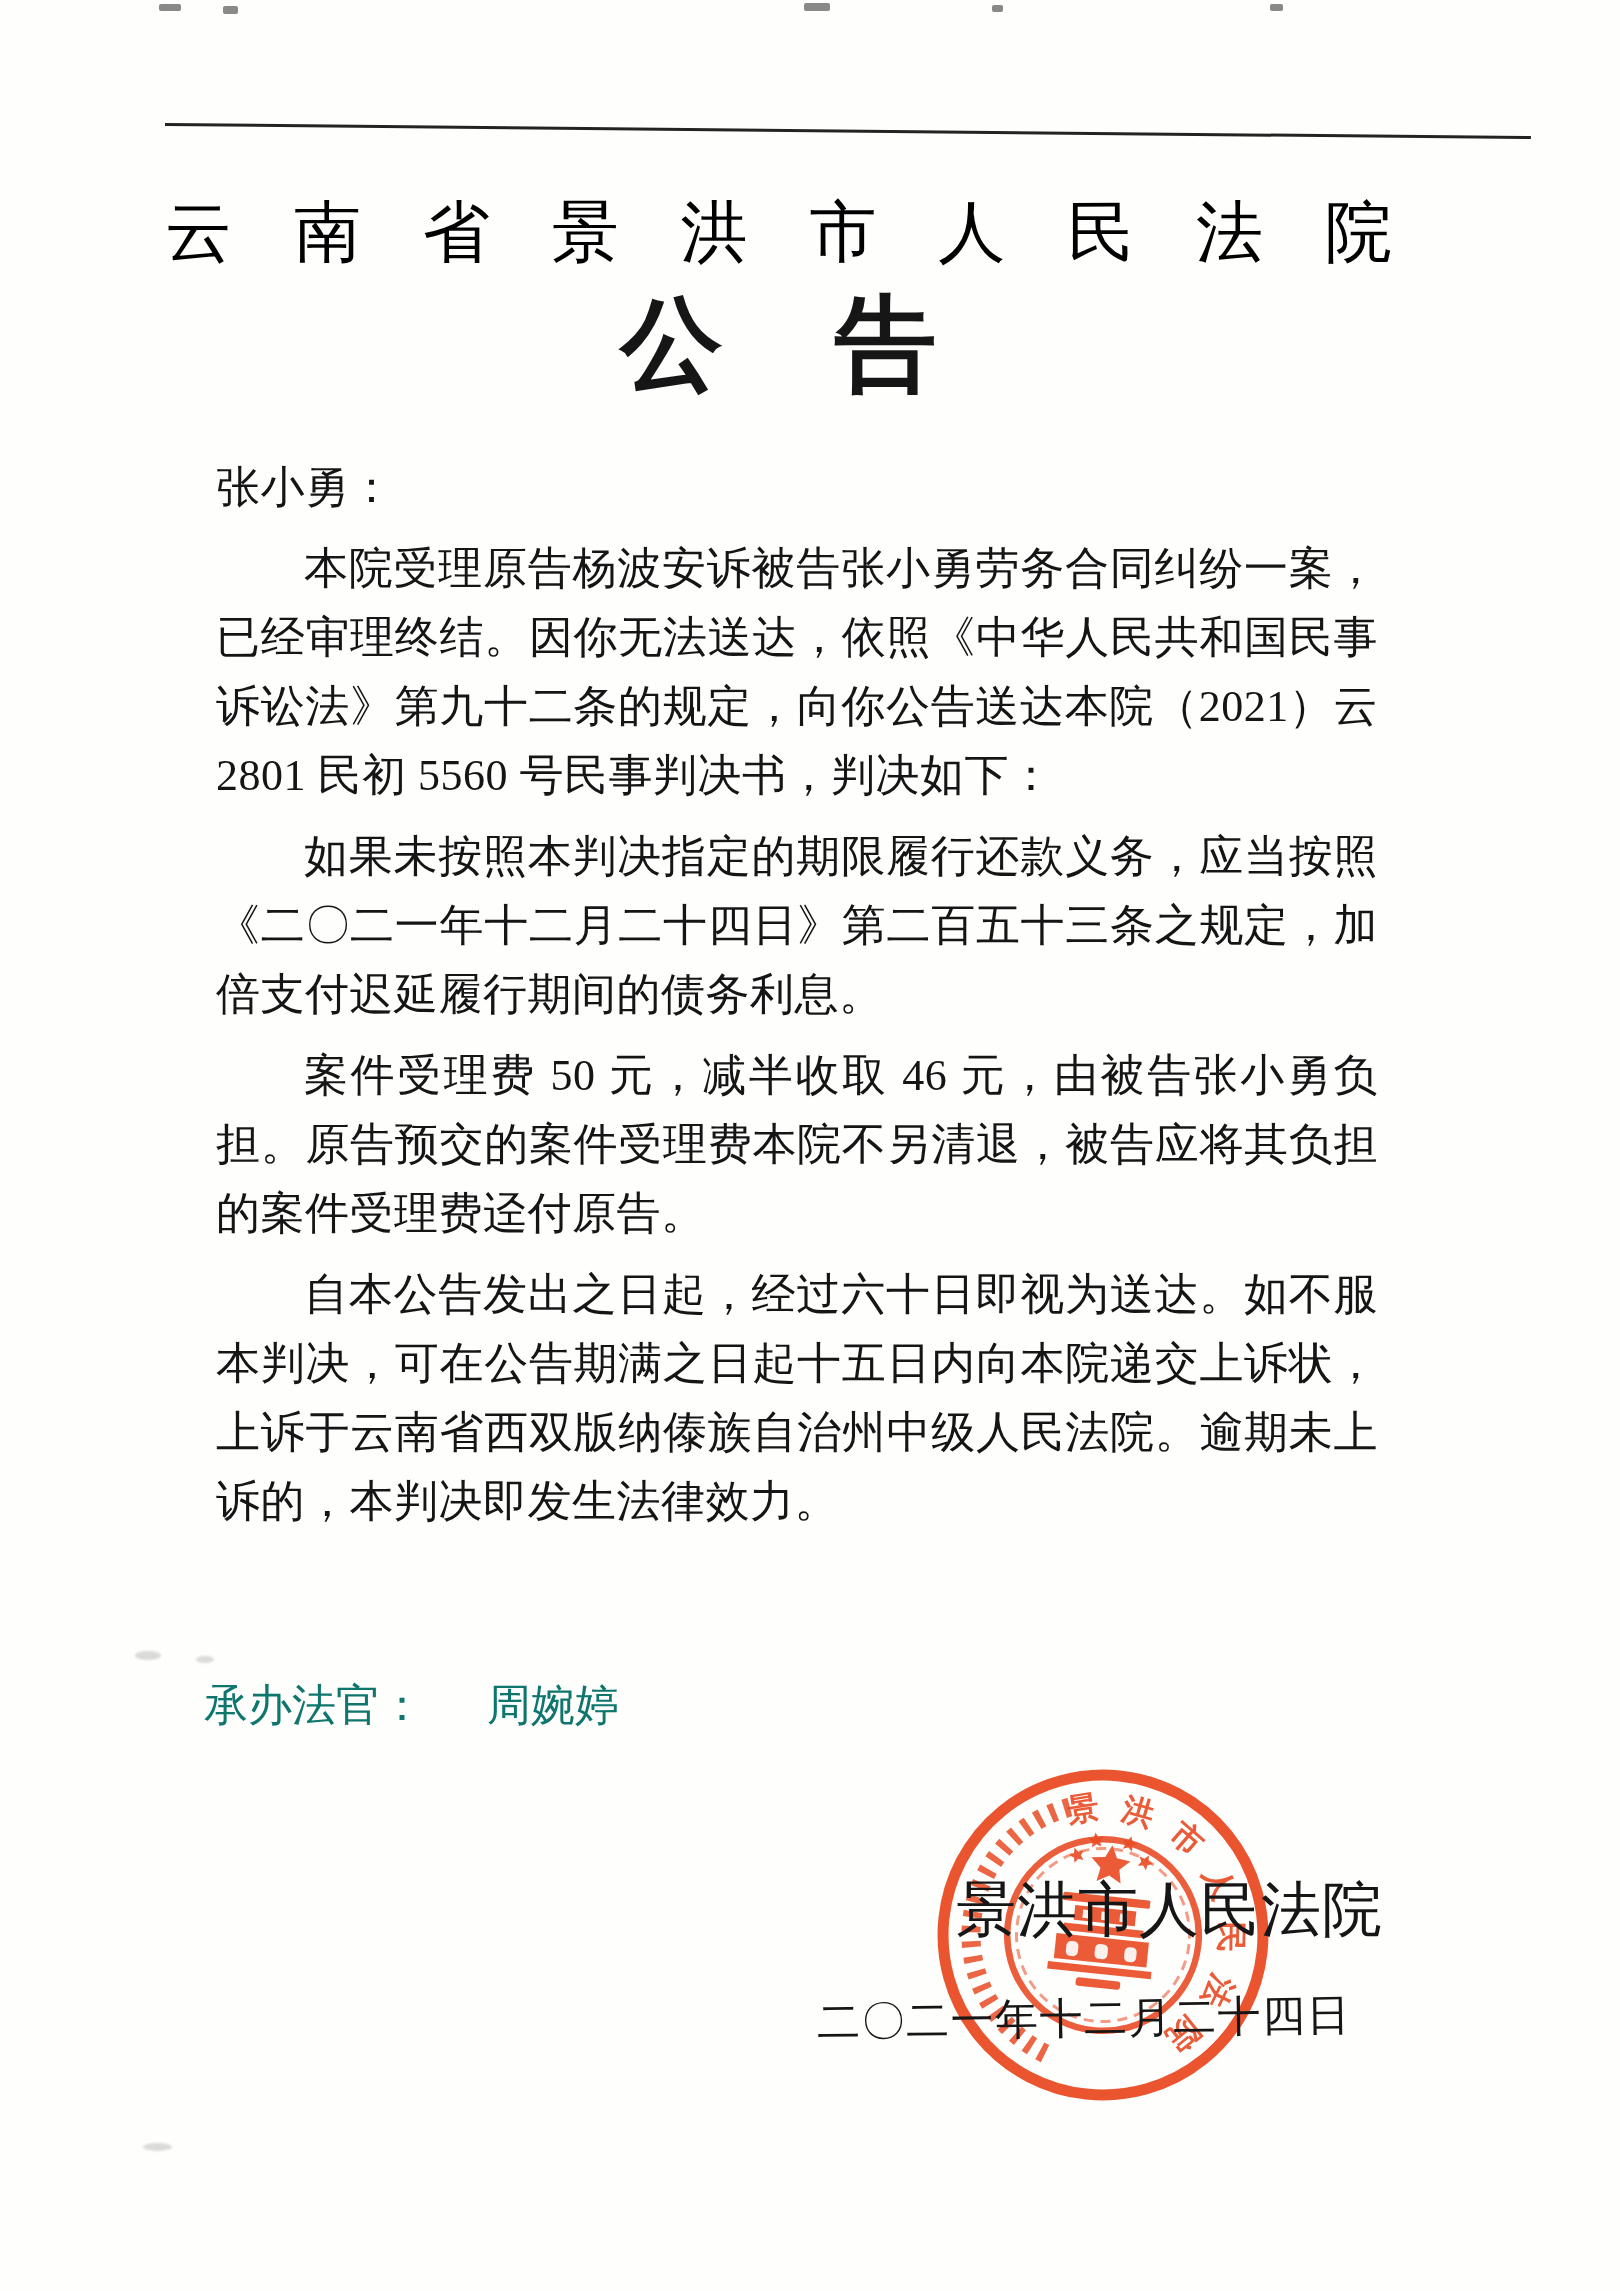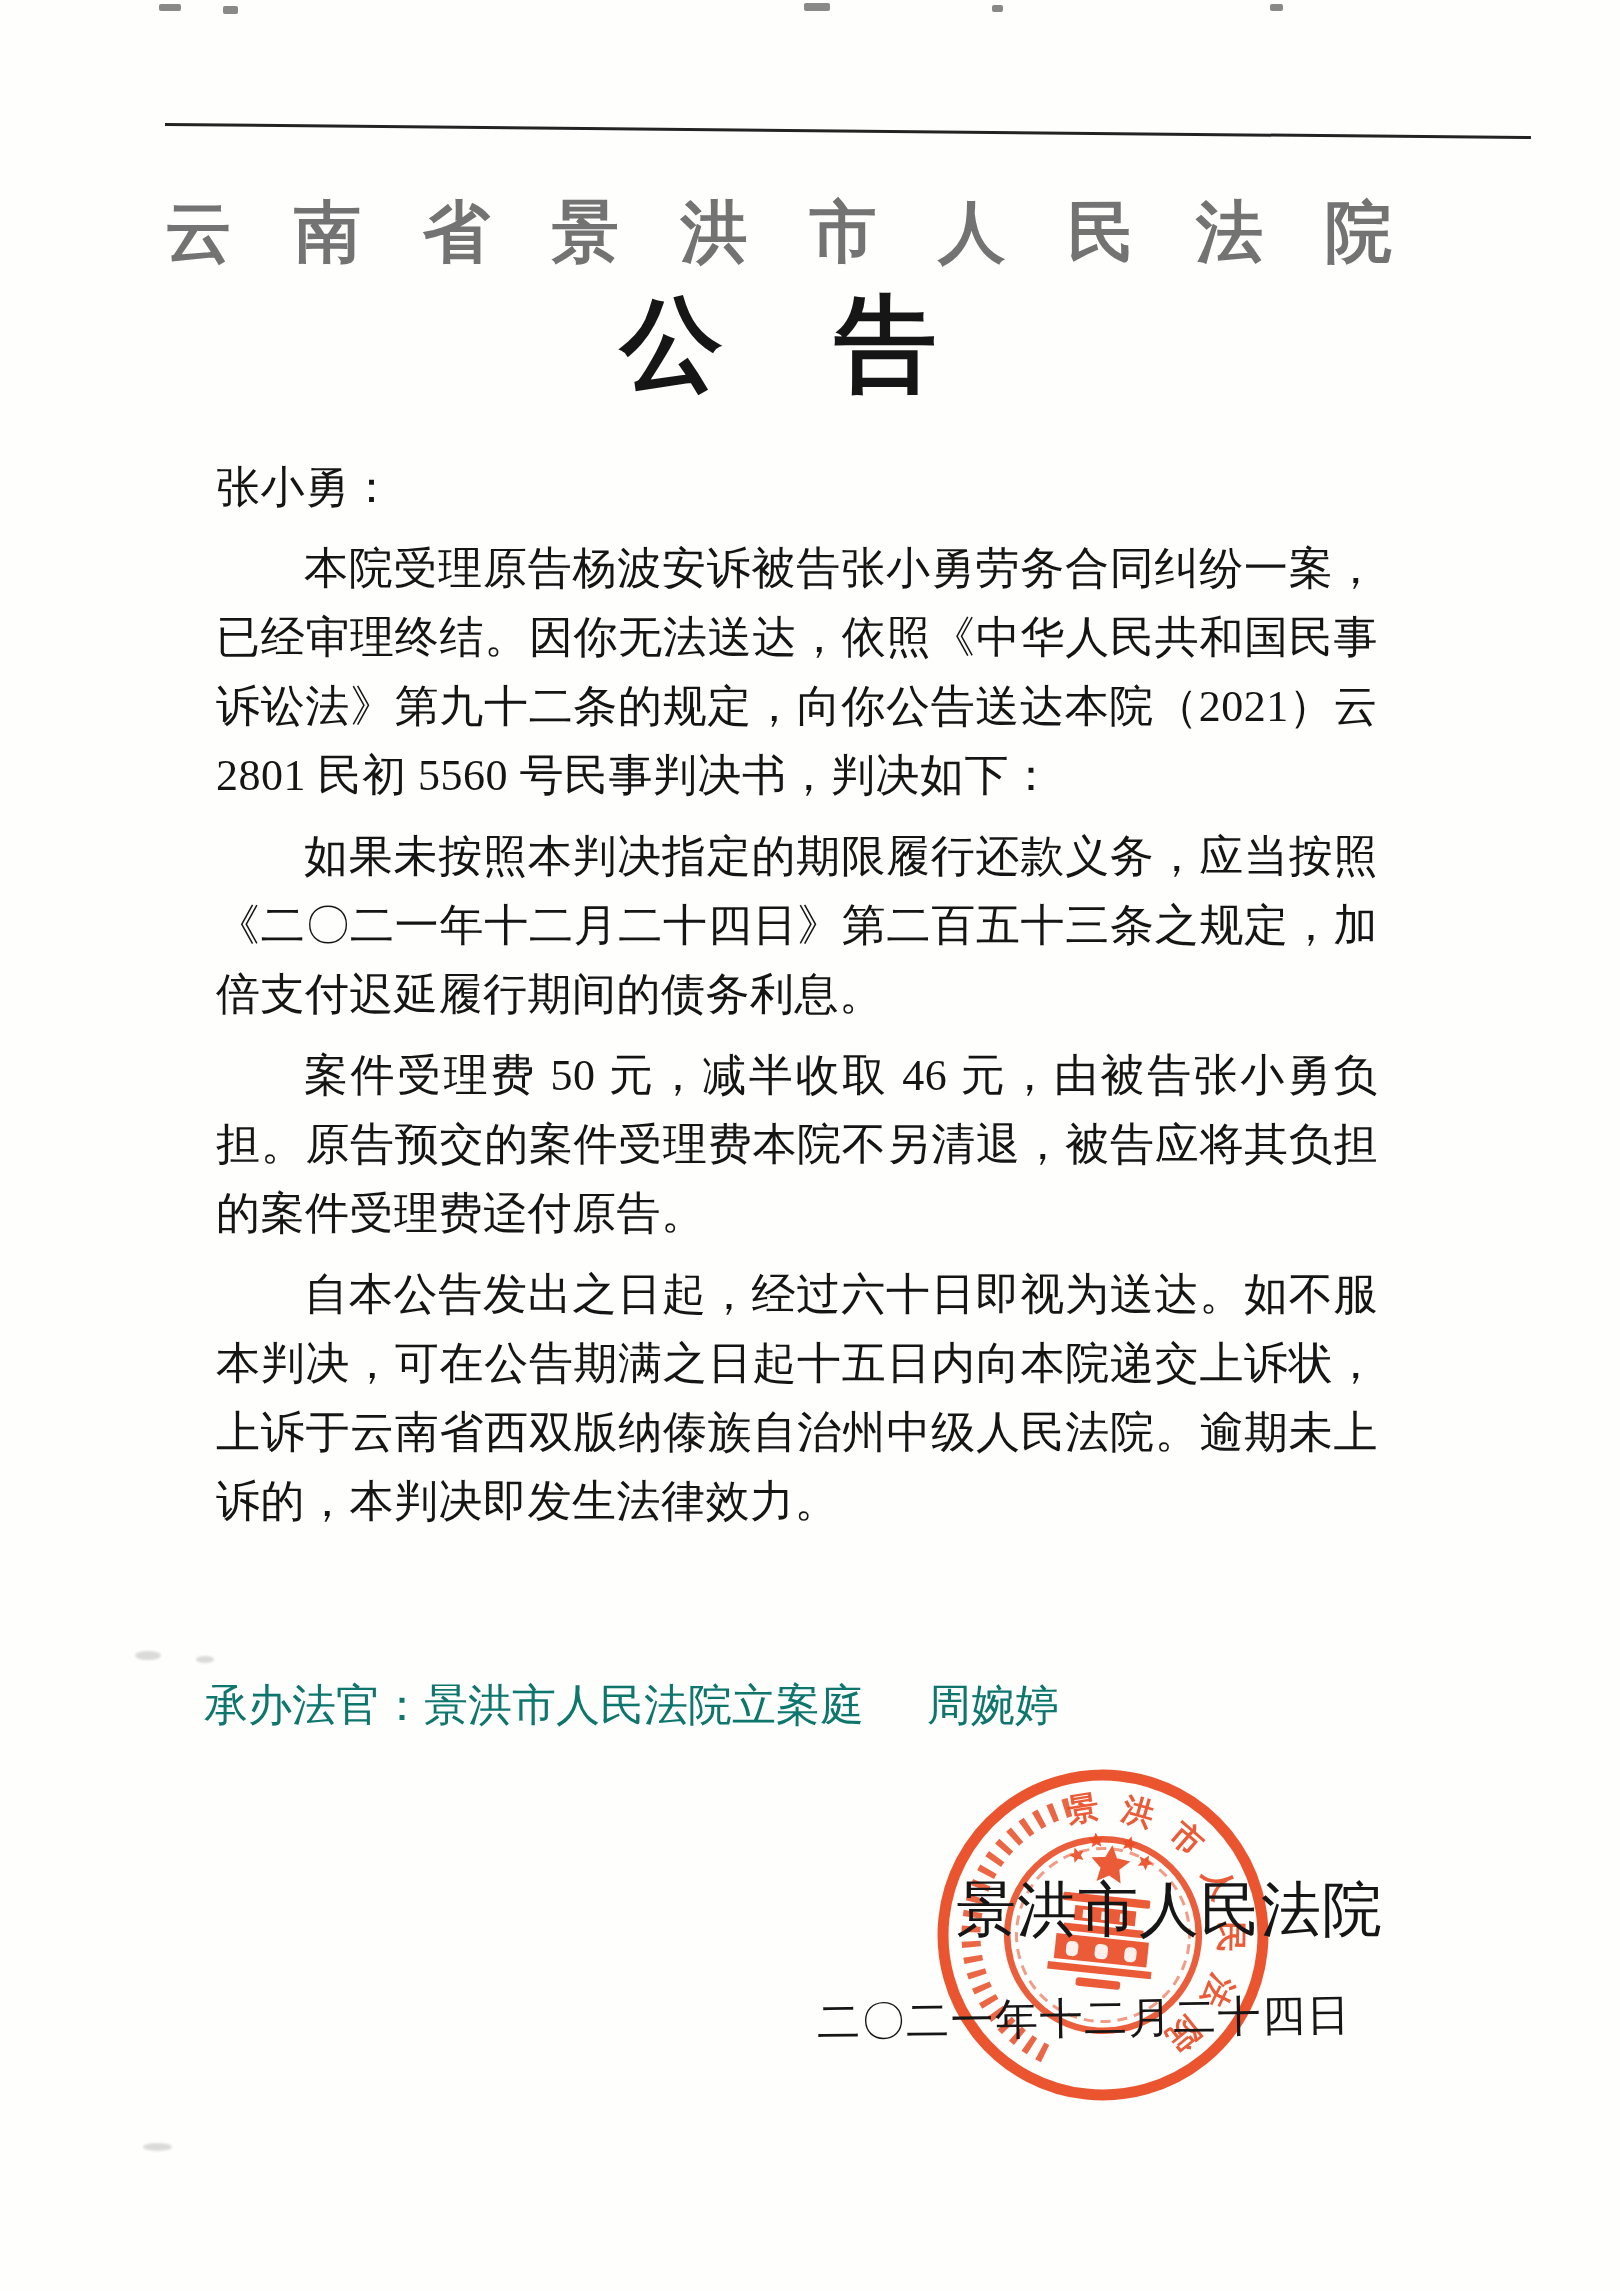--- a/index.html
+++ b/index.html
@@ -11,21 +11,21 @@
   
   .top-rule{
     position:absolute;left:165px;top:123px;width:1366px;height:2.9px;
     background:#232323;transform:rotate(0.55deg);transform-origin:left center;
   }
   .scan-mark{position:absolute;background:#4a4a4a;opacity:.65;border-radius:2px;}
   .smudge{position:absolute;background:#9a9a9a;opacity:.35;border-radius:50%;filter:blur(1px);}
 
   .court-title{
     position:absolute;left:165px;top:190px;width:1227px;
-    font-size:67px;line-height:84px;font-weight:700;color:#737373;
+    font-size:67px;line-height:84px;font-weight:400;color:#000000;
     text-align:justify;text-align-last:justify;
   }
   .notice-heading{
     position:absolute;left:165px;top:290px;width:1227px;
     display:flex;justify-content:center;gap:112px;
     font-size:102px;line-height:110px;font-weight:700;color:#161616;
   }
   .body-text{
     position:absolute;left:204px;top:441px;width:1186px;
     font-size:44px;line-height:69px;letter-spacing:0.5px;color:#151515;
@@ -81,21 +81,20 @@
   <div class="body-text">
     <p class="salutation">张小勇：</p>
     <p>本院受理原告杨波安诉被告张小勇劳务合同纠纷一案，已经审理终结。因你无法送达，依照《中华人民共和国民事诉讼法》第九十二条的规定，向你公告送达本院（2021）云 2801 民初 5560 号民事判决书，判决如下：</p>
     <p>如果未按照本判决指定的期限履行还款义务，应当按照《二〇二一年十二月二十四日》第二百五十三条之规定，加倍支付迟延履行期间的债务利息。</p>
     <p>案件受理费 50 元，减半收取 46 元，由被告张小勇负担。原告预交的案件受理费本院不另清退，被告应将其负担的案件受理费迳付原告。</p>
     <p>自本公告发出之日起，经过六十日即视为送达。如不服本判决，可在公告期满之日起十五日内向本院递交上诉状，上诉于云南省西双版纳傣族自治州中级人民法院。逾期未上诉的，本判决即发生法律效力。</p>
   </div>
 
   <div class="judge-line">
     <span>承办法官：</span>
-    <span>景洪市人民法院立案庭</span>
     <span class="judge-name">周婉婷</span>
   </div>
 
   <svg class="seal" viewBox="0 0 400 400" aria-hidden="true">
     <g fill="none" stroke="var(--seal-color,#e8451d)">
       <circle cx="200" cy="200" r="172" stroke-width="11" opacity="0.95"></circle>
       <circle cx="200" cy="200" r="103" stroke-width="6.5" opacity="0.9"></circle>
       <circle cx="200" cy="200" r="93" stroke-width="3" stroke-dasharray="10 7" opacity="0.55"></circle>
 
       <path d="M 151.4,333.4 A 142,142 0 0 1 151.4,66.6" stroke-width="19" stroke-dasharray="6 9" opacity="0.85"></path>

